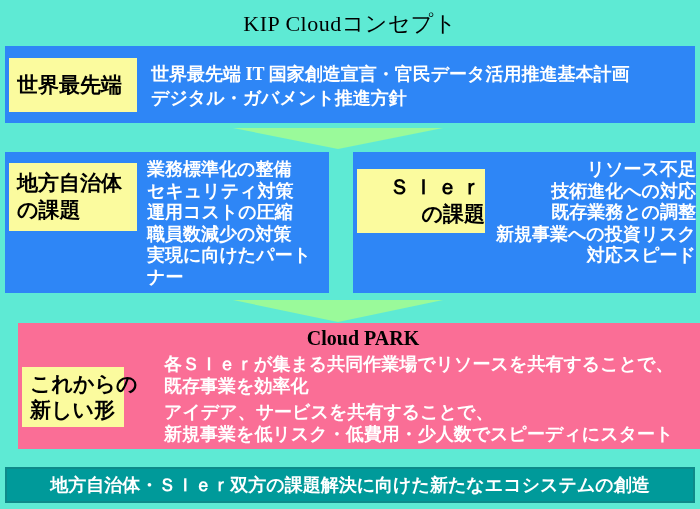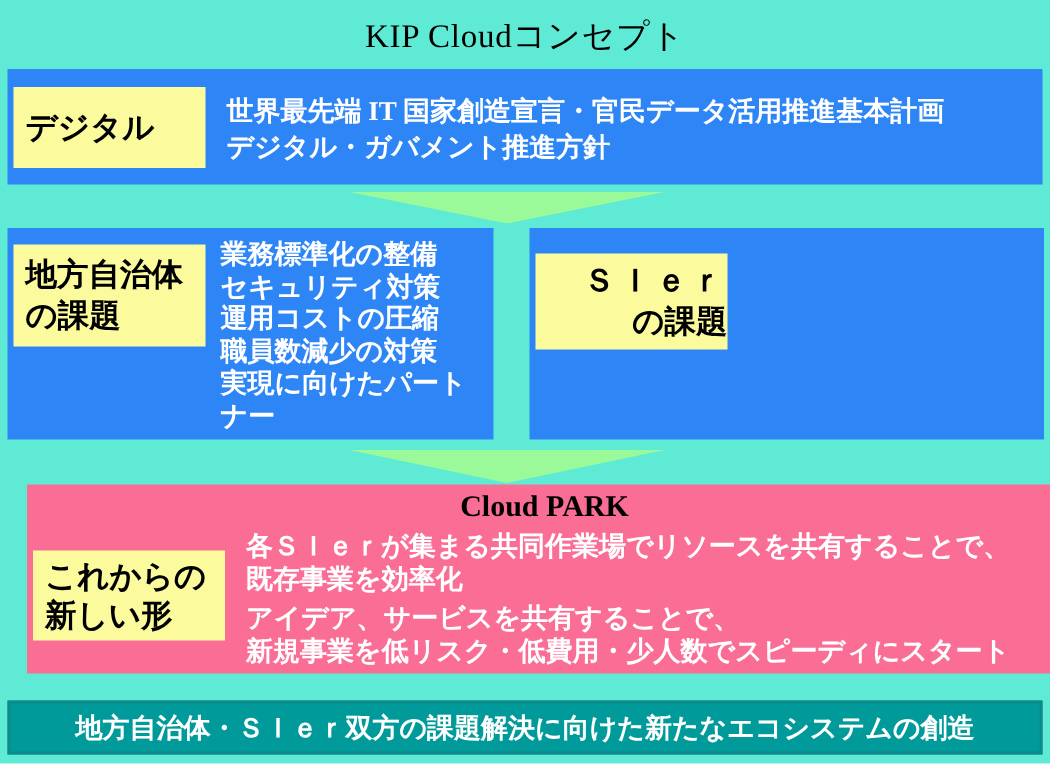--- a/index.html
+++ b/index.html
@@ -40,21 +40,21 @@
 </style>
 </head>
 <body>
 
 <div id="stage">
 
   <div class="title">KIP Cloudコンセプト</div>
 
   <div class="box" style="left:5px;top:46px;width:690px;height:77px;">
     <div class="ylabel" style="left:4px;top:12px;width:128px;height:54px;">
-      <span>デジタル</span>
+      <span>世界最先端</span>
     </div>
     <div class="btext" style="left:146px;top:16px;">
       <div>世界最先端 IT 国家創造宣言・官民データ活用推進基本計画</div>
       <div>デジタル・ガバメント推進方針</div>
     </div>
   </div>
 
   <div class="arrow" style="left:233px;top:128px;width:210px;height:21px;"></div>
 
   <div class="box" style="left:5px;top:152px;width:324px;height:141px;">
@@ -69,27 +69,34 @@
       <div class="it">職員数減少の対策</div>
       <div class="it">実現に向けたパートナー</div>
     </div>
   </div>
 
   <div class="box" style="left:353px;top:152px;width:343px;height:141px;text-align:right;">
     <div class="ylabel" style="left:4px;top:17px;width:128px;height:64px;">
       <span class="indent">ＳＩｅｒ</span>
       <span>の課題</span>
     </div>
+    <div class="items nowrap" style="left:141px;top:7px;width:202px;">
+      <div class="it">リソース不足</div>
+      <div class="it">技術進化への対応</div>
+      <div class="it">既存業務との調整</div>
+      <div class="it">新規事業への投資リスク</div>
+      <div class="it">対応スピード</div>
+    </div>
   </div>
 
   <div class="arrow" style="left:233px;top:300px;width:210px;height:22px;"></div>
 
   <div class="pinkbox" style="left:18px;top:323px;width:690px;height:126px;">
     <div class="park-title">Cloud PARK</div>
-    <div class="ylabel" style="left:4px;top:44px;width:128px;height:60px;line-height:26px;">
+    <div class="ylabel" style="left:4px;top:44px;width:102px;height:60px;line-height:26px;">
       <span>これからの</span>
       <span>新しい形</span>
     </div>
     <div class="paras" style="left:146px;top:30px;">
       <div class="para">
         <div>各ＳＩｅｒが集まる共同作業場でリソースを共有することで、</div>
         <div>既存事業を効率化</div>
       </div>
       <div class="para">
         <div>アイデア、サービスを共有することで、</div>

